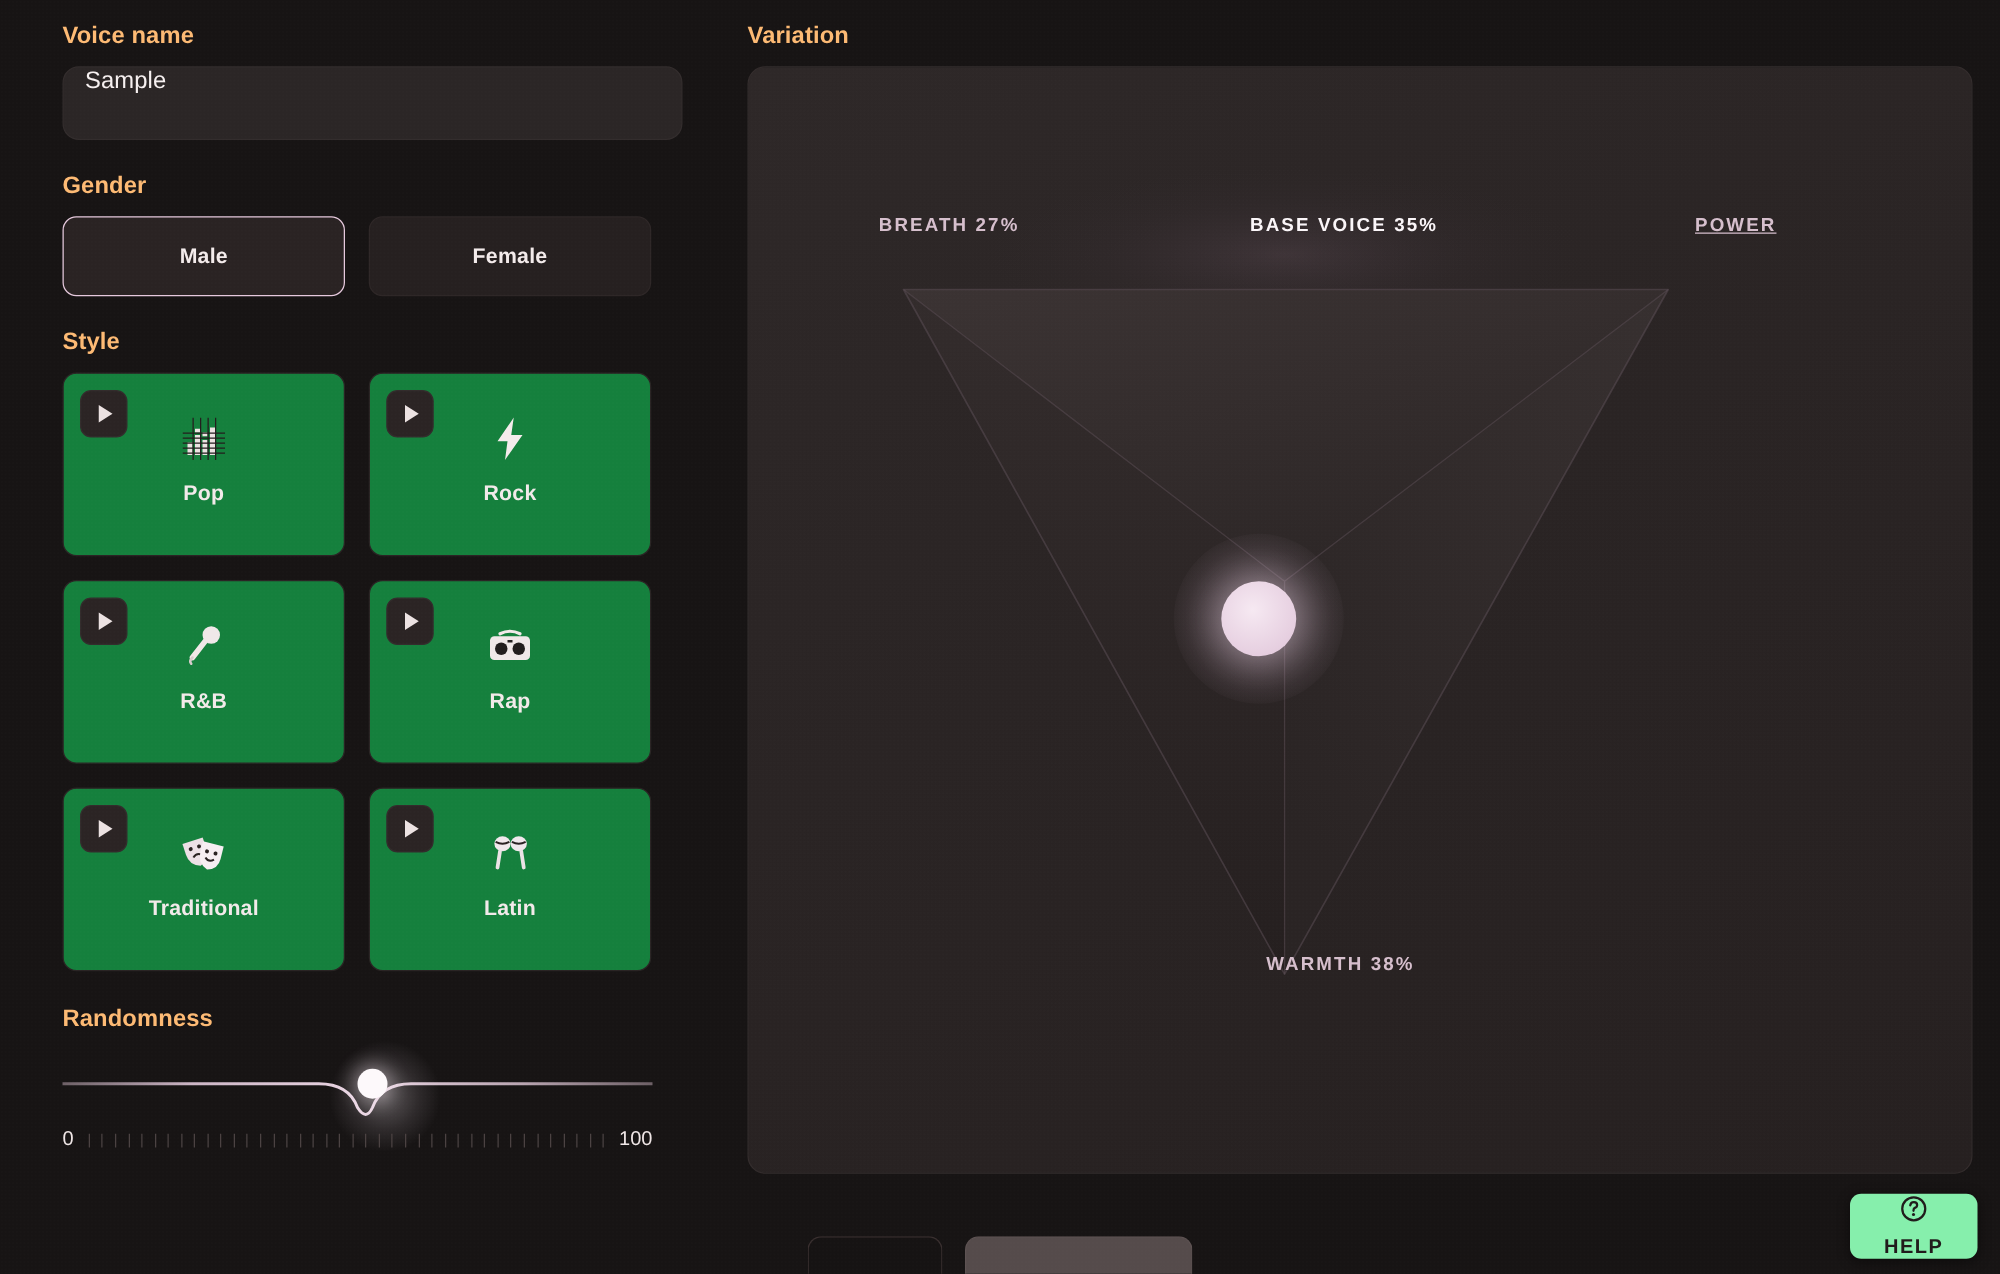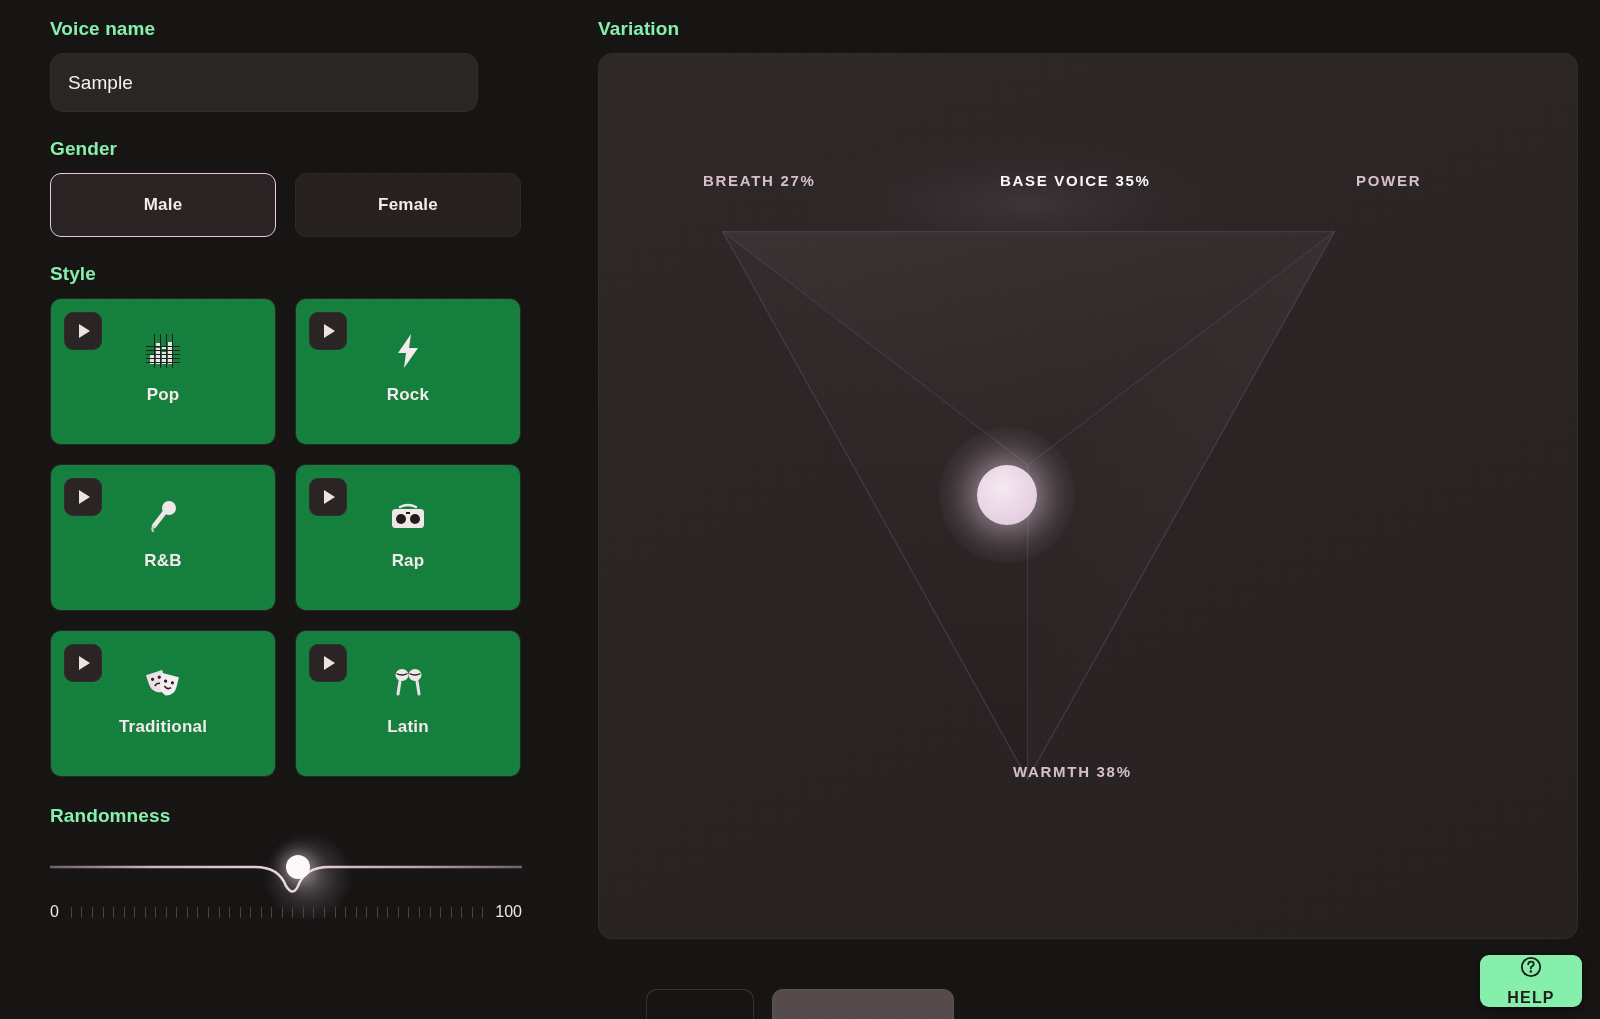--- a/index.html
+++ b/index.html
@@ -42,32 +42,31 @@
   .left-col {
     width: 472px;
     flex: 0 0 472px;
     padding-top: 4px;
   }
 
   .section-label {
     font-size: 19px;
     font-weight: 700;
     letter-spacing: .1px;
-    color: #86efac;
+    color: #fdba74;
     margin-bottom: 13px;
   }
 
   .name-field {
-    width: 428px;
+    width: 496px;
     height: 59px;
     border-radius: 13px;
     background: #2b2626;
     border: 1px solid #332d2d;
     display: flex;
-    align-items: center;
     padding: 0 17px;
     margin-bottom: 26px;
   }
   .name-field-value {
     font-size: 19px;
     color: #f6f0f0;
     letter-spacing: .1px;
   }
 
   .gender-row {
@@ -225,21 +224,21 @@
     position: absolute;
     font-size: 15px;
     font-weight: 700;
     letter-spacing: 1.7px;
     white-space: nowrap;
     color: #d6bfcd;
   }
   .tri-label.active { color: #fbf6f9; }
   .lbl-breath { left: 104px; top: 118px; }
   .lbl-base   { left: 401px; top: 118px; }
-  .lbl-power  { left: 757px; top: 118px; }
+  .lbl-power  { left: 757px; top: 118px; text-decoration: underline; }
   .lbl-warmth { left: 414px; top: 709px; }
 
   .tri-knob-glow {
     position: absolute;
     left: 340px;
     top: 373px;
     width: 136px;
     height: 136px;
     border-radius: 50%;
     background: radial-gradient(circle, rgba(248,226,241,.42) 0%, rgba(235,205,228,.20) 38%, rgba(220,190,215,.07) 62%, rgba(220,190,215,0) 76%);

